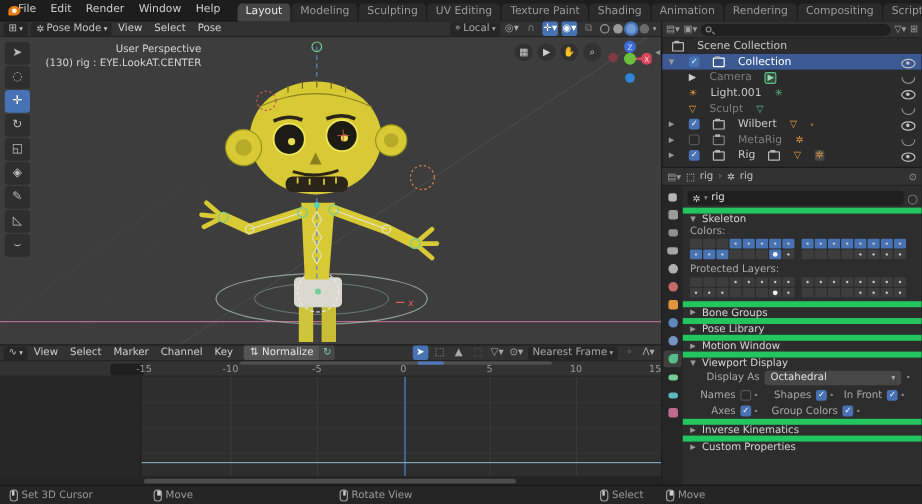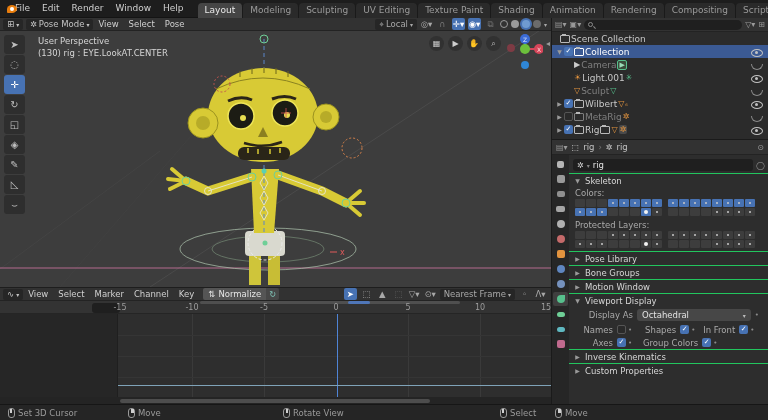--- a/index.html
+++ b/index.html
@@ -20,36 +20,36 @@
 
   
   .vp-header { left:0; top:18px; width:551px; height:13px; background:#323232; border-bottom:1px solid #232323; display:flex; align-items:center; font-size:8.5px; }
   .hdr-chip { display:flex; align-items:center; gap:2px; background:#262626; border-radius:2px; padding:0 4px; height:11px; margin-left:3px; }
   .hdr-menu { padding:0 5px; color:#d0d0d0; }
   .hdr-icons { margin-left:auto; display:flex; align-items:center; gap:3px; padding-right:4px; color:#a8a8a8; }
   .sh-dot { width:8px; height:8px; border-radius:50%; background:#9a9a9a; display:inline-block; }
   .sh-dot.wire { background:transparent; border:1px solid #9a9a9a; }
   .sh-dot.active { background:#6f9bd1; box-shadow:0 0 0 2px #4772b3; }
   .viewport { left:0; top:31px; width:551px; height:256px; background:#3d3d3d; overflow:hidden; }
-  .vp-overlay-text { left:38px; top:4px; color:#d6d6d6; font-size:8.5px; line-height:12px; }
+  .vp-overlay-text { left:38px; top:4px; color:#d6d6d6; font-size:8.5px; line-height:12px;text-align:right; }
   .vp-toolbar { left:4px; top:4px; width:21px; display:flex; flex-direction:column; gap:1px; }
   .tool-btn { width:21px; height:19px; background:#2e2e2e; border-radius:3px; display:flex; align-items:center; justify-content:center; color:#bdbdbd; font-size:10px; }
   .tool-btn.active { background:#4772b3; color:#fff; }
   .vp-navbtns { right:50px; top:5px; display:flex; gap:4px; }
   .nav-btn { width:15px; height:15px; border-radius:50%; background:#2e2e2ecc; color:#cfcfcf; font-size:8px; display:flex; align-items:center; justify-content:center; }
   .gizmo { right:8px; top:2px; width:40px; height:46px; }
   .collapse-arrow { right:1px; top:8px; color:#9a9a9a; font-size:8px; }
 
   
   .outliner { left:551px; top:18px; width:217px; height:121px; background:#2b2b2b; border-left:1px solid #1a1a1a; }
   .ol-header { height:14px; background:#323232; border-bottom:1px solid #232323; display:flex; align-items:center; gap:3px; padding:0 3px; }
   .search-box { flex:1; height:10px; background:#1f1f1f; border-radius:5px; display:flex; align-items:center; padding:0 4px; color:#8a8a8a; }
   .mag { width:5px; height:5px; border:1px solid #8a8a8a; border-radius:50%; position:relative; }
   .mag:after { content:""; position:absolute; left:4px; top:4px; width:3px; height:1px; background:#8a8a8a; transform:rotate(45deg); }
-  .ol-row { height:13px; display:flex; align-items:center; gap:1px; padding-left:4px; color:#c8c8c8; position:relative; }
+  .ol-row { height:13px; display:flex; align-items:center; gap:11px; padding-left:4px; color:#c8c8c8; position:relative; }
   .ol-row.sel { background:#3b5a94; color:#fff; }
   .ol-row.dim { color:#7f7f7f; }
   .tri { width:7px; color:#9a9a9a; font-size:6px; text-align:center; }
   .cb { width:9px; height:9px; border-radius:2px; background:#4772b3; color:#fff; font-size:7px; line-height:9px; text-align:center; }
   .cb.off { background:#2a2a2a; border:1px solid #555; }
   .ic-col { width:10px; height:8px; border:1px solid #b9b9b9; border-radius:1px; position:relative; }
   .ic-col:before { content:""; position:absolute; left:1px; top:-2px; width:4px; height:2px; background:#b9b9b9; }
   .glyph { font-size:8px; }
   .o { color:#e2933e; } .g { color:#57bf8c; } .w { color:#cccccc; }
   .chip { background:#3a4a3a; border:1px solid #57bf8c; border-radius:2px; padding:0 1px; font-size:7px; color:#9adbb7; }
@@ -62,21 +62,21 @@
   .props { left:551px; top:139px; width:217px; height:265px; background:#2d2d2d; border-left:1px solid #1a1a1a; border-top:1px solid #1a1a1a; }
   .pr-header { height:15px; background:#323232; border-bottom:1px solid #232323; display:flex; align-items:center; gap:4px; padding:0 4px; font-size:8.5px; }
   .pr-tabs { position:absolute; left:0; top:15px; width:17px; height:250px; background:#262626; display:flex; flex-direction:column; align-items:center; padding-top:2px; gap:1px; }
   .ptab { width:15px; height:14px; border-radius:2px; display:flex; align-items:center; justify-content:center; }
   .ptab.active { background:#3f3f3f; }
   .pt-ic { width:8px; height:8px; border-radius:2px; background:#9a9a9a; }
   .pt-round { border-radius:50%; }
   .pr-content { position:absolute; left:17px; top:15px; width:200px; height:250px; font-size:8.5px; }
   .name-row { display:flex; align-items:center; gap:3px; margin:4px 4px 2px; }
   .name-field { flex:1; height:12px; background:#1f1f1f; border-radius:3px; display:flex; align-items:center; gap:3px; padding:0 4px; color:#e0e0e0; }
-  .panel-hdr { display:flex; align-items:center; gap:4px; height:14px; padding:0 5px; color:#d6d6d6; border-top:1px solid #22c55e; }
+  .panel-hdr { display:flex; align-items:center; gap:4px; height:14px; padding:0 5px; color:#d6d6d6; border-top:5px solid #22c55e; }
   .seg { display:flex; margin:1px 6px 3px; height:12px; border-radius:3px; overflow:hidden; }
   .seg > div { flex:1; text-align:center; line-height:12px; background:#474747; color:#cfcfcf; }
   .seg > div.active { background:#4f74ba; color:#fff; }
   .flabel { padding:1px 6px; color:#a9a9a9; }
   .lgrids { display:flex; gap:6px; padding:0 6px 3px; }
   .lg-block { display:flex; flex-direction:column; gap:1px; }
   .lg-row { display:flex; gap:1px; }
   .lg-cell { width:10px; height:8px; background:#3d3d3d; border-radius:1px; position:relative; }
   .lg-cell.on { background:#4772b3; }
   .lg-cell.dot:after, .lg-cell.on:after { content:""; position:absolute; left:3.5px; top:2.5px; width:2.5px; height:2.5px; border-radius:50%; background:#c9c9c9; }
@@ -521,25 +521,25 @@
               <div class="lg-cell"></div>
               <div class="lg-cell dot"></div>
               <div class="lg-cell dot"></div>
               <div class="lg-cell dot"></div>
               <div class="lg-cell dot"></div>
             </div>
           </div>
         </div>
       <div class="panel-hdr">
           <span class="tri">▶</span>
-          <span>Pose Library</span>
+          <span>Bone Groups</span>
         </div>
       <div class="panel-hdr">
           <span class="tri">▶</span>
-          <span>Bone Groups</span>
+          <span>Pose Library</span>
         </div>
       <div class="panel-hdr">
           <span class="tri">▶</span>
           <span>Motion Window</span>
         </div>
       <div class="panel-hdr">
           <span class="tri">▼</span>
           <span>Viewport Display</span>
         </div>
       <div class="disp-row">

